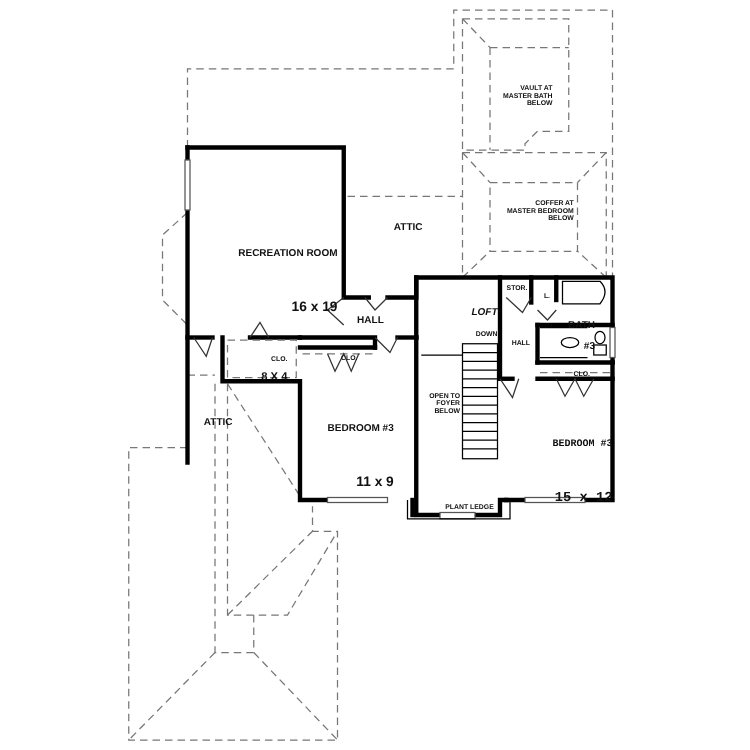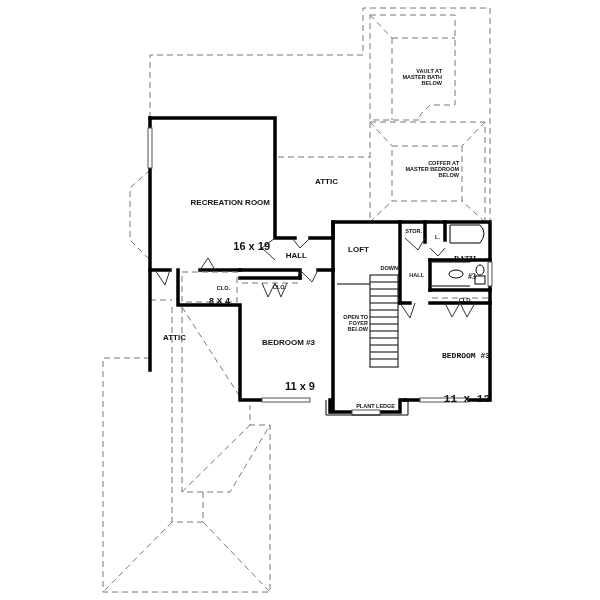--- a/index.html
+++ b/index.html
@@ -133,36 +133,36 @@
 <div class="lbl big" style="left:160px;top:190px;width:110px;">
   <div>RECREATION ROOM</div>
   <div class="dim">16 x 19</div>
 </div>
 <div class="lbl big" style="left:245px;top:330px;width:70px;">
   <div>BEDROOM #3</div>
   <div class="dim">11 x 9</div>
 </div>
 <div class="lbl big" style="left:410px;top:343px;width:80px;font-family:Liberation Mono, monospace;">
   <div>BEDROOM #3</div>
-  <div class="dim">11 x 12</div>
+  <div class="dim">15 x 12</div>
 </div>
-<div class="lbl big" style="left:446px;top:247px;width:30px;font-family:Liberation Serif, serif;">
+<div class="lbl big" style="left:446px;top:247px;width:30px;">
   <div>BATH</div>
   <div>#3</div>
 </div>
 <div class="lbl small" style="left:190px;top:279px;width:40px;">
   <div>CLO.</div>
   <div class="big" style="font-size:9px;">8 X 4</div>
 </div>
 
 <div class="lbl big" style="left:298px;top:178px;width:40px;">ATTIC</div>
 <div class="lbl big" style="left:156px;top:334px;width:30px;">ATTIC</div>
 <div class="lbl big" style="left:277px;top:252px;width:30px;">HALL</div>
 <div class="lbl small" style="left:402px;top:272px;width:22px;">HALL</div>
-<div class="lbl big" style="left:339px;top:246px;width:30px;">LOFT</div>
+<div class="lbl big" style="left:368px;top:246px;width:30px;font-style:italic;">LOFT</div>
 <div class="lbl small" style="left:368px;top:265px;width:30px;">DOWN</div>
 <div class="lbl small" style="left:402px;top:228px;width:20px;">STOR.</div>
 <div class="lbl small" style="left:430px;top:234px;width:10px;">L.</div>
 <div class="lbl small" style="left:262px;top:284px;width:24px;">CLO.</div>
 <div class="lbl small" style="left:448px;top:297px;width:24px;">CLO.</div>
 <div class="lbl small" style="left:336px;top:314px;width:32px;">OPEN TO
 FOYER
 BELOW</div>
 <div class="lbl small" style="left:340px;top:403px;width:55px;">PLANT LEDGE</div>
 <div class="lbl small" style="left:392px;top:68px;width:50px;">VAULT AT

